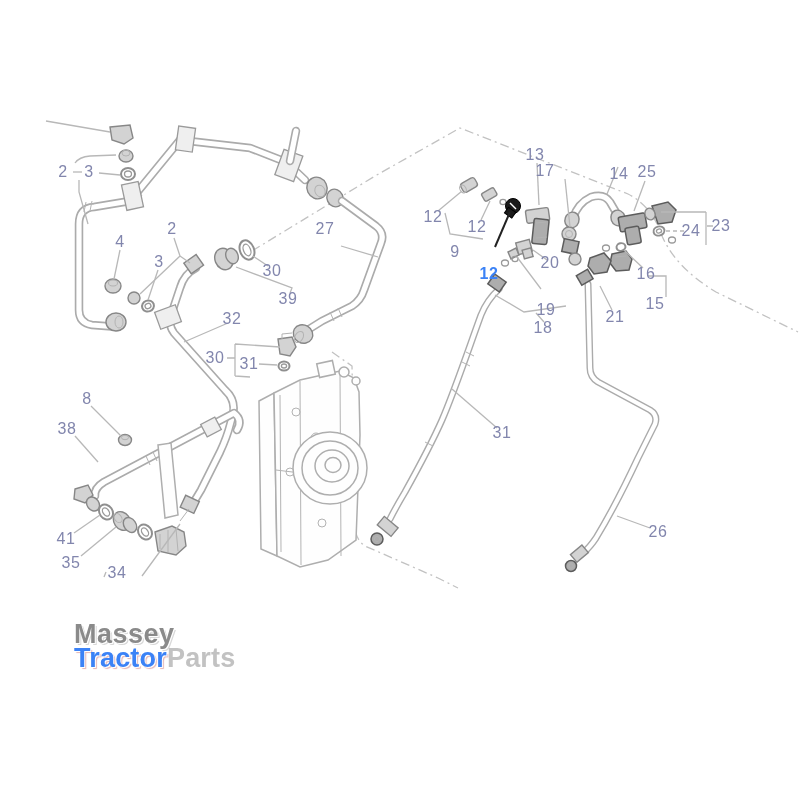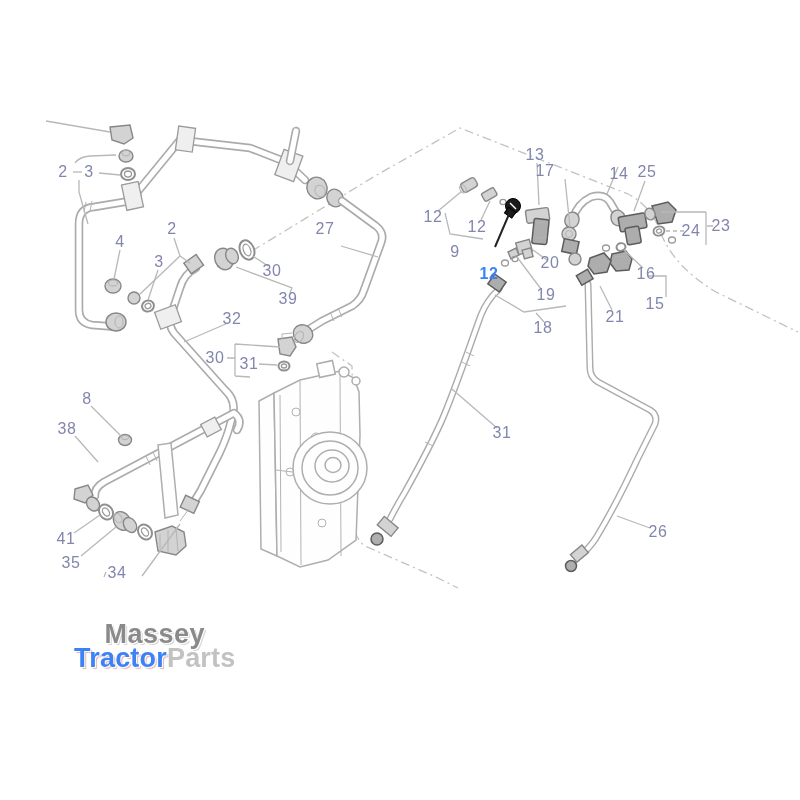--- a/index.html
+++ b/index.html
@@ -2,21 +2,21 @@
 <html><head>
 <meta charset="utf-8">
 <style>
   html,body{margin:0;padding:0;background:#fff;}
   #stage{position:relative;width:800px;height:800px;background:#ffffff;overflow:hidden;
          font-family:"Liberation Sans", sans-serif;}
   #art{position:absolute;left:0;top:0;}
   .co{position:absolute;transform:translate(-50%,-50%);font-size:16px;color:#8286ad;
       letter-spacing:0.5px;white-space:nowrap;}
   .co.hl{color:#3b82f6;font-weight:bold;margin-top:20px;}
-  .logo{position:absolute;left:74px;top:621px;line-height:1;text-align:center;}
+  .logo{position:absolute;left:74px;top:621px;line-height:1;}
   .logo .l1{font-size:27px;font-weight:bold;color:#8a8a8a;letter-spacing:0.5px;
             text-shadow:1px 1px 0 #ffffff,2px 2px 0 #d8d8d8;}
   .logo .l2{margin-top:-3px;font-size:27px;font-weight:bold;letter-spacing:0.2px;}
   .logo .red{color:#3b82f6;text-shadow:1px 1px 0 #ffffff,2px 2px 1px #e3b4b4;}
   .logo .lt{color:#c2c2c2;text-shadow:1px 1px 0 #ffffff;}
   
   .po{stroke:#ababab;stroke-width:8.5;fill:none;stroke-linejoin:round;stroke-linecap:round}
   .pi{stroke:#ffffff;stroke-width:5.2;fill:none;stroke-linejoin:round;stroke-linecap:round}
   .ho{stroke:#ababab;stroke-width:7;fill:none;stroke-linejoin:round;stroke-linecap:round}
   .hi{stroke:#ffffff;stroke-width:4.2;fill:none;stroke-linejoin:round;stroke-linecap:round}
@@ -318,21 +318,21 @@
   <div class="co" style="left:477px;top:227px">12</div>
   <div class="co" style="left:455px;top:252px">9</div>
   <div class="co hl" style="left:489px;top:254px">12</div>
   <div class="co" style="left:535px;top:155px">13</div>
   <div class="co" style="left:545px;top:171px">17</div>
   <div class="co" style="left:619px;top:174px">14</div>
   <div class="co" style="left:647px;top:172px">25</div>
   <div class="co" style="left:721px;top:226px">23</div>
   <div class="co" style="left:691px;top:231px">24</div>
   <div class="co" style="left:550px;top:263px">20</div>
-  <div class="co" style="left:546px;top:295px">19</div>
+  <div class="co" style="left:546px;top:310px">19</div>
   <div class="co" style="left:543px;top:328px">18</div>
   <div class="co" style="left:646px;top:274px">16</div>
   <div class="co" style="left:655px;top:304px">15</div>
   <div class="co" style="left:615px;top:317px">21</div>
   <div class="co" style="left:502px;top:433px">31</div>
   <div class="co" style="left:658px;top:532px">26</div>
 
   <div class="logo">
     <div class="l1">Massey</div>
     <div class="l2"><span class="red">Tractor</span><span class="lt">Parts</span></div>

